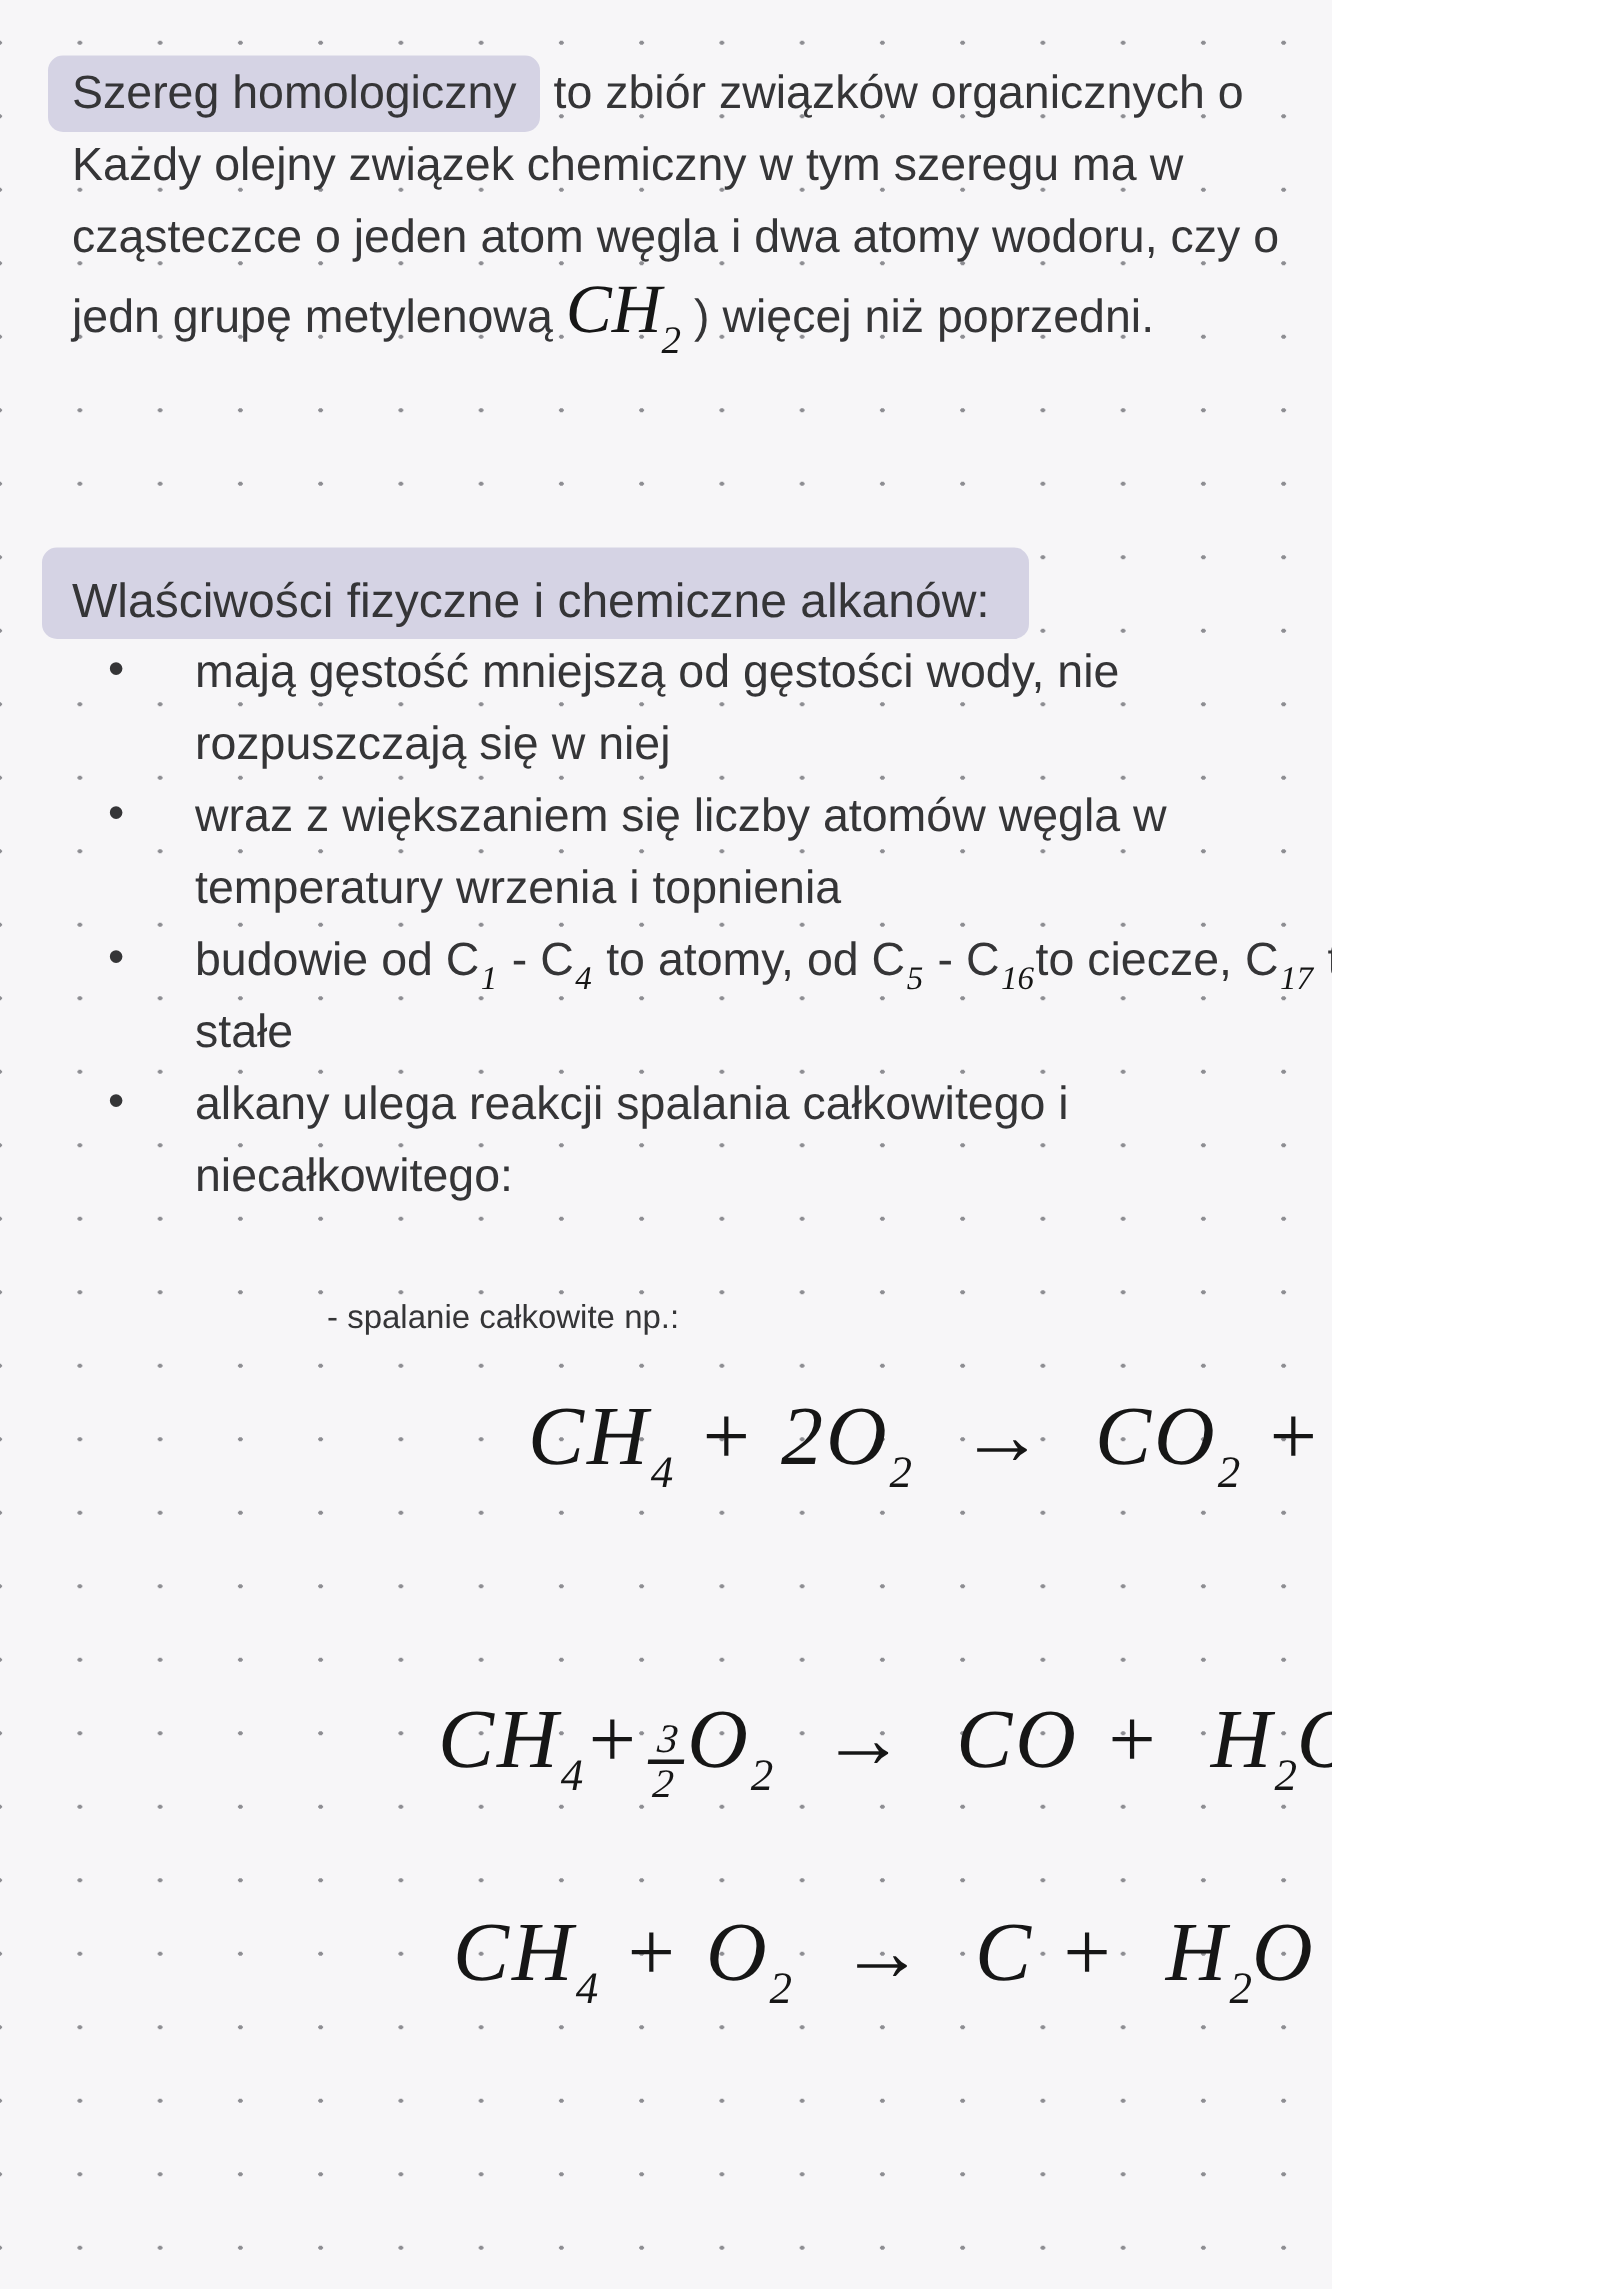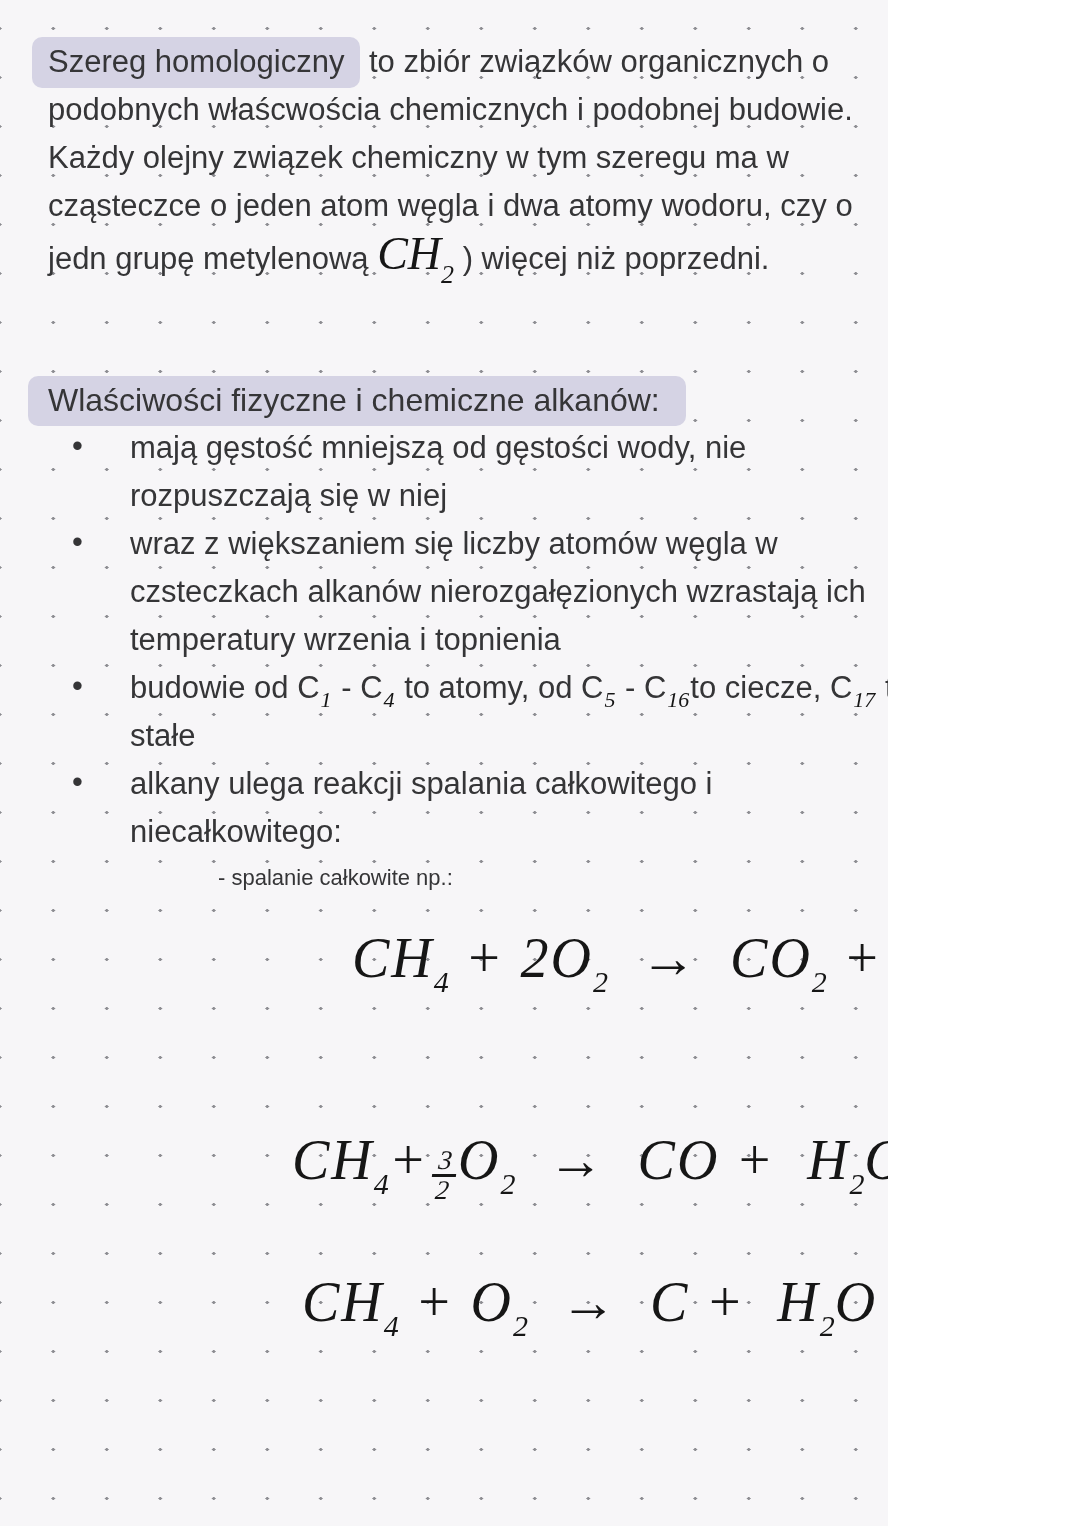--- a/index.html
+++ b/index.html
@@ -15,21 +15,21 @@
     background-position: -27px 4px;
     color:#353537;
   }
   .line { font-size:31px; line-height:48px; height:48px; white-space:nowrap; }
   .intro { position:absolute; top:38px; left:48px; right:20px; }
   .hl {
     background:#d5d3e4; border-radius:10px;
     padding:7px 16px 9px 16px; margin-left:-16px;
   }
   .section-head { position:absolute; top:376px; left:48px; font-size:32px; line-height:48px; white-space:nowrap; }
-  .hl2 { padding:6px 26px 8px 20px; margin-left:-20px; }
+  .hl2 { padding:17px 26px 8px 20px; margin-left:-20px; }
   .bullets { position:absolute; top:424px; left:48px; width:1000px; }
   .b-line { position:relative; padding-left:82px; font-size:31px; line-height:48px; height:48px; white-space:nowrap; }
   .bullet { position:absolute; left:24px; top:-2px; font-size:31px; }
   .sub-item { position:absolute; font-size:22px; line-height:48px; white-space:nowrap; }
   .sub1 { top:854px; left:218px; }
   .sub2 { top:1096px; left:208px; }
   
   .hw { font-family:"Liberation Serif", serif; font-style:italic; color:#161616; }
   .intro-hw { font-size:46px; }
   .intro-hw .hwsub { font-size:26px; vertical-align:-14px; }
@@ -49,35 +49,33 @@
   }
   .frac .den { border-top:3px solid #161616; padding:0 5px; }
 </style>
 </head>
 <body>
 
 <div class="page">
 
   <div class="intro">
     <div class="line"><span class="hl">Szereg homologiczny</span><span> to zbiór związków organicznych o</span></div>
-    <div class="line">podobnych właścwościa chemicznych i podobnej budowie.</div>
     <div class="line">Każdy olejny związek chemiczny w tym szeregu ma w</div>
     <div class="line">cząsteczce o jeden atom węgla i dwa atomy wodoru, czy o</div>
     <div class="line"><span>jedn grupę metylenową </span><span class="hw intro-hw"><span>CH</span><span class="hwsub">2</span></span><span> ) więcej niż poprzedni.</span></div>
   </div>
 
   <div class="section-head"><span class="hl hl2">Wlaściwości fizyczne i chemiczne alkanów:</span></div>
 
   <div class="bullets">
 
     <div class="b-line"><span class="bullet">•</span><span>mają gęstość mniejszą od gęstości wody, nie</span></div>
     <div class="b-line">rozpuszczają się w niej</div>
 
     <div class="b-line"><span class="bullet">•</span><span>wraz z większaniem się liczby atomów węgla w</span></div>
-    <div class="b-line">czsteczkach alkanów nierozgałęzionych wzrastają ich</div>
     <div class="b-line">temperatury wrzenia i topnienia</div>
 
     <div class="b-line"><span class="bullet">•</span><span>budowie od C</span><span class="hw bsub">1</span><span> - C</span><span class="hw bsub">4</span><span> to atomy, od C</span><span class="hw bsub">5</span><span> - C</span><span class="hw bsub">16</span><span>to ciecze, C</span><span class="hw bsub">17</span><span> to ciała</span></div>
     <div class="b-line">stałe</div>
 
     <div class="b-line"><span class="bullet">•</span><span>alkany ulega reakcji spalania całkowitego i</span></div>
     <div class="b-line">niecałkowitego:</div>
   </div>
 
   <div class="sub-item sub1">- spalanie całkowite np.:</div>

